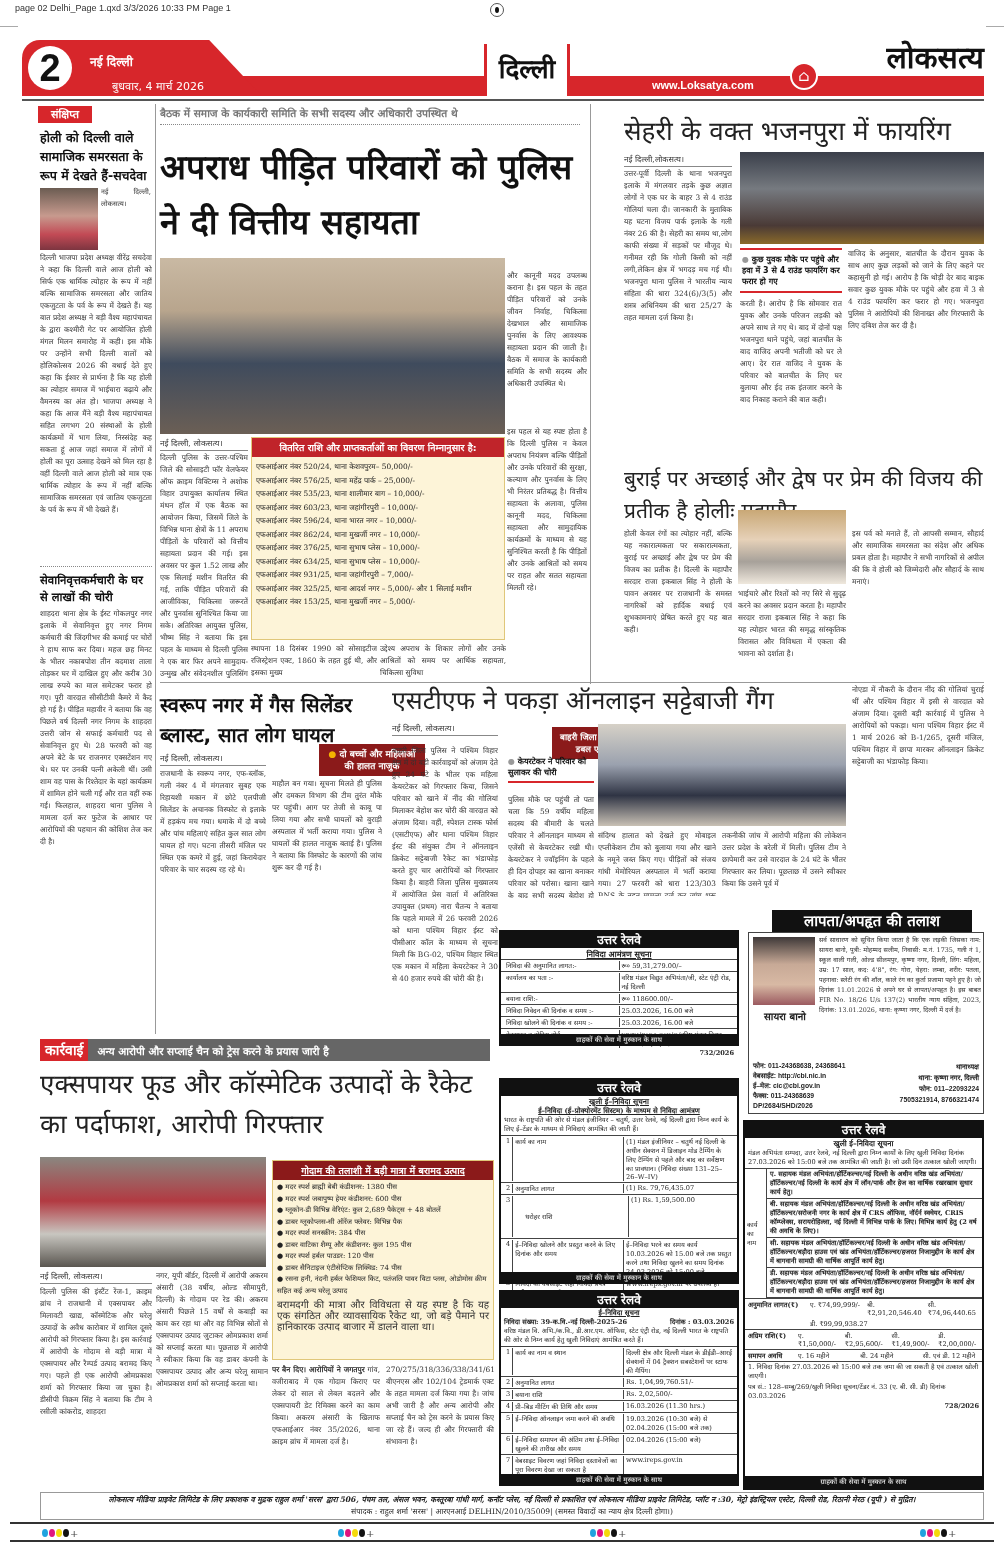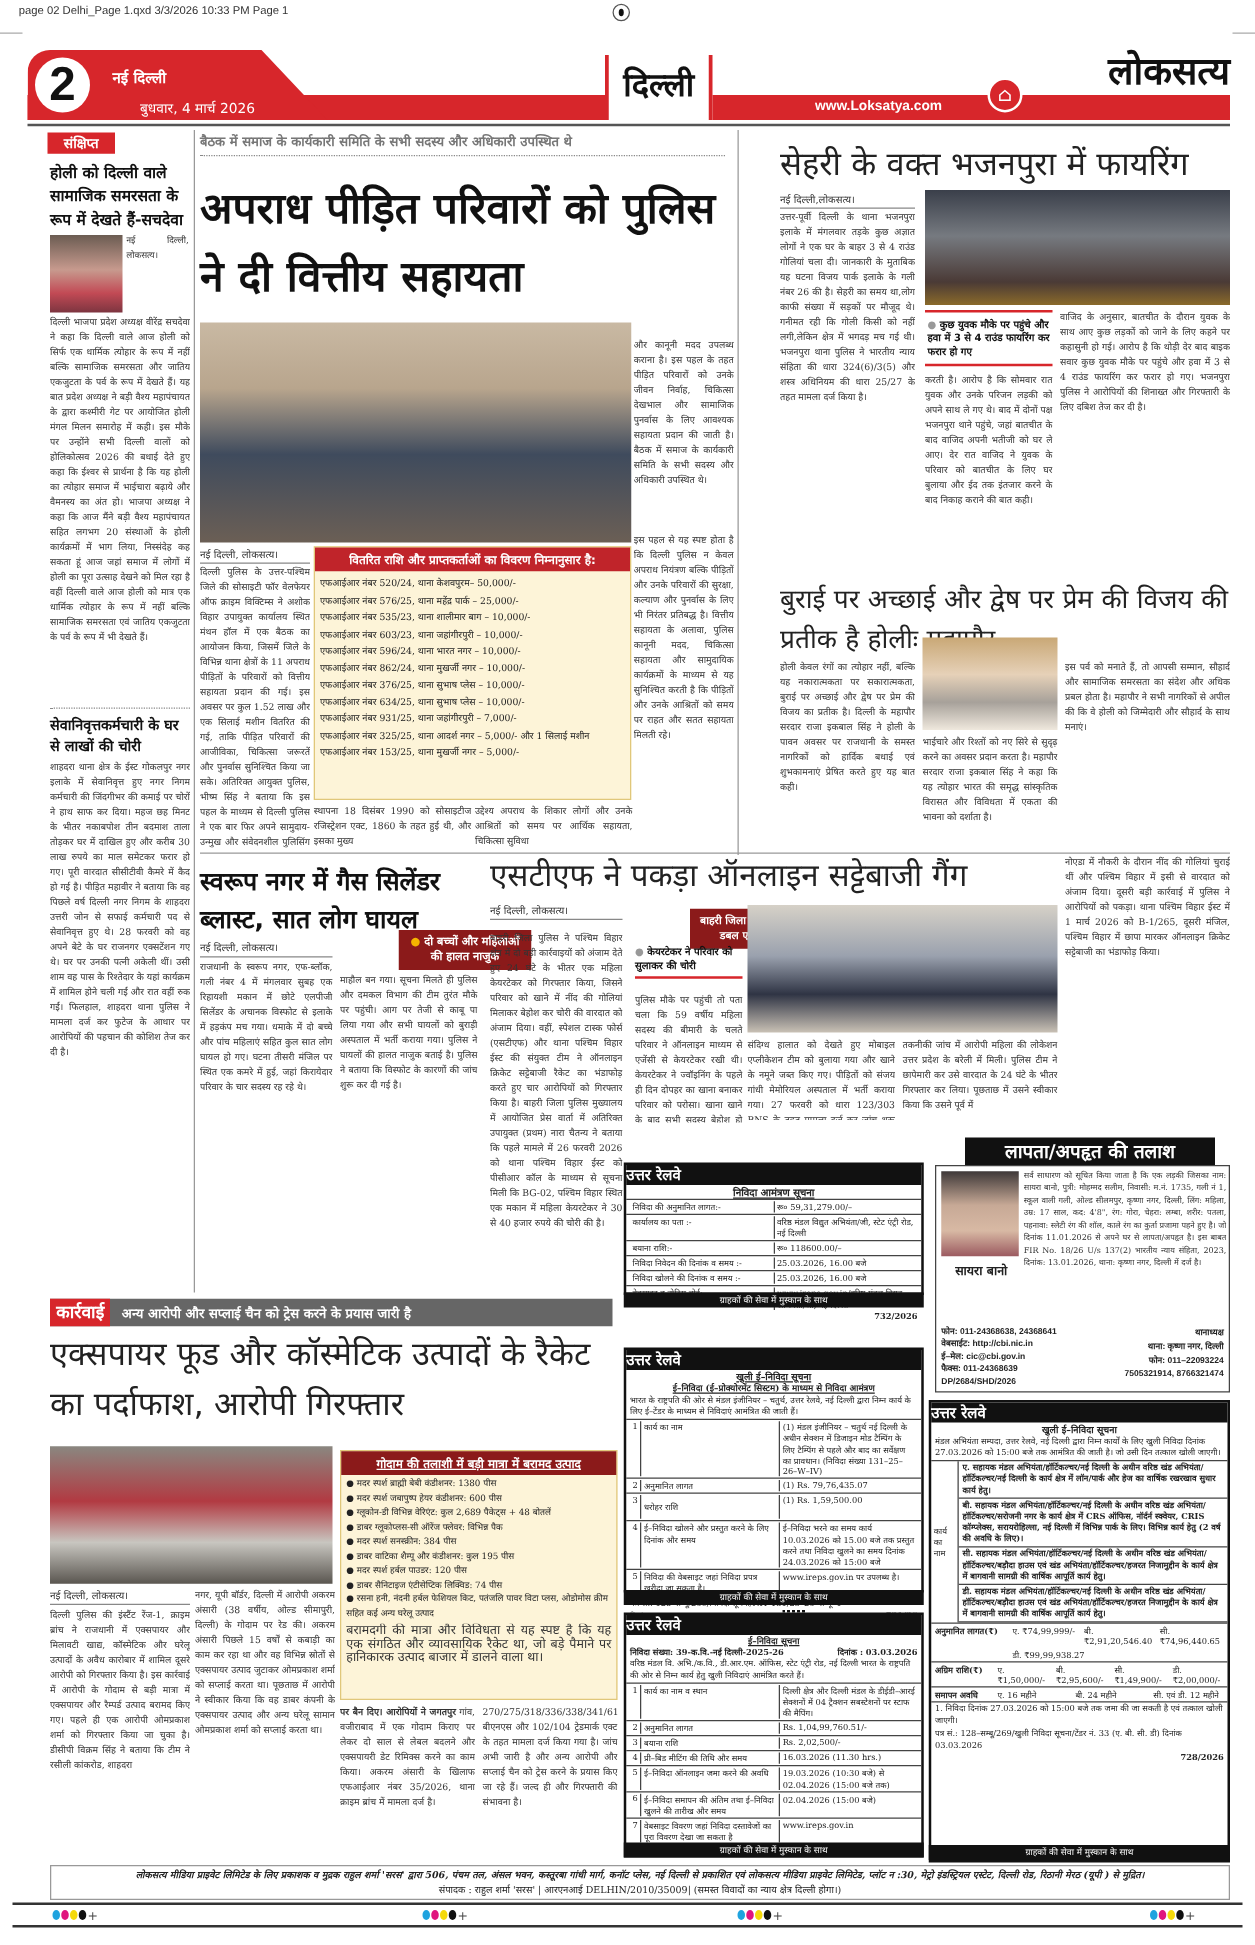--- a/index.html
+++ b/index.html
@@ -22,21 +22,21 @@
   .hr { position: absolute; left: 22px; width: 962px; height: 2px; background: #555; }
   
   .abs { position: absolute; }
   .txt { font-size: 7.4px; line-height: 12px; color: #333; text-align: justify; overflow: hidden; }
   .hl { font-family: "DejaVu Sans", sans-serif; font-weight: bold; color: #111; }
   .dateline { font-size: 8px; color: #333; border-bottom: 1px solid #888; padding-bottom: 2px; }
   .photo { background: linear-gradient(135deg, #7a6a5a, #b5a58f 40%, #5a4d44 70%, #8c7d6a); }
   .vrule { position: absolute; width: 1px; background: #999; }
   .box-red { background: #8b1a1a; color: #fff; font: bold 11px "DejaVu Sans", sans-serif; text-align: center; padding: 4px; margin-left: 44px; }
   .tender { border: 2px solid #111; background: #fff; font-size: 6.6px; color: #222; }
-  .t-head { background: #111; color: #fff; font: bold 12px "DejaVu Sans", sans-serif; text-align: left; height: 16px; line-height: 16px; }
+  .t-head { background: #111; color: #fff; font: bold 12px "DejaVu Sans", sans-serif; text-align: center; height: 16px; line-height: 16px; }
   .t-foot { background: #111; color: #fff; font-size: 7px; text-align: center; height: 12px; line-height: 12px; }
   .t-row { border-top: 1px solid #444; padding: 1px 3px; display: flex; }
   .t-row span { flex: 1; }
   .bullet::before { content: "● "; }
   .colorbar { position: absolute; top: 1528px; font-size: 10px; letter-spacing: -1px; }
   .colorbar i { display: inline-block; width: 6px; height: 8px; border-radius: 50%; margin-right: 1px; }
 </style>
 </head>
 <body>
 
@@ -222,21 +222,21 @@
         <span style="border-right: 1px solid rgb(68, 68, 68); padding: 0px 2px;">कार्य का नाम</span>
         <span style="padding: 0px 2px;">(1) मंडल इंजीनियर – चतुर्थ नई दिल्ली के अधीन सेक्शन में डिजाइन मोड टैम्पिंग के लिए टैम्पिंग से पहले और बाद का सर्वेक्षण का प्रावधान। (निविदा संख्या 131–25–26–W–IV)</span>
       </div>
       <div class="t-row">
         <span style="flex: 0 0 8px; border-right: 1px solid rgb(68, 68, 68); padding: 0px 2px;">2</span>
         <span style="border-right: 1px solid rgb(68, 68, 68); padding: 0px 2px;">अनुमानित लागत</span>
         <span style="padding: 0px 2px;">(1) Rs. 79,76,435.07</span>
       </div>
       <div class="t-row">
         <span style="flex: 0 0 8px; border-right: 1px solid rgb(68, 68, 68); padding: 0px 2px;">3</span>
-        <span style="border-right: 1px solid rgb(68, 68, 68); padding: 5px 2px;">धरोहर राशि</span>
+        <span style="border-right: 1px solid rgb(68, 68, 68); padding: 16px 2px; margin-left: 10px;">धरोहर राशि</span>
         <span style="padding: 0px 2px;">(1) Rs. 1,59,500.00</span>
       </div>
       <div class="t-row">
         <span style="flex: 0 0 8px; border-right: 1px solid rgb(68, 68, 68); padding: 0px 2px;">4</span>
         <span style="border-right: 1px solid rgb(68, 68, 68); padding: 0px 2px;">ई–निविदा खोलने और प्रस्तुत करने के लिए दिनांक और समय</span>
         <span style="padding: 0px 2px;">ई–निविदा भरने का समय कार्य 10.03.2026 को 15.00 बजे तक प्रस्तुत करने तथा निविदा खुलने का समय दिनांक 24.03.2026 को 15:00 बजे</span>
       </div>
       <div class="t-row">
         <span style="flex: 0 0 8px; border-right: 1px solid rgb(68, 68, 68); padding: 0px 2px;">5</span>
         <span style="border-right: 1px solid rgb(68, 68, 68); padding: 0px 2px;">निविदा की वेबसाइट जहां निविदा प्रपत्र खरीदा जा सकता है।</span>

